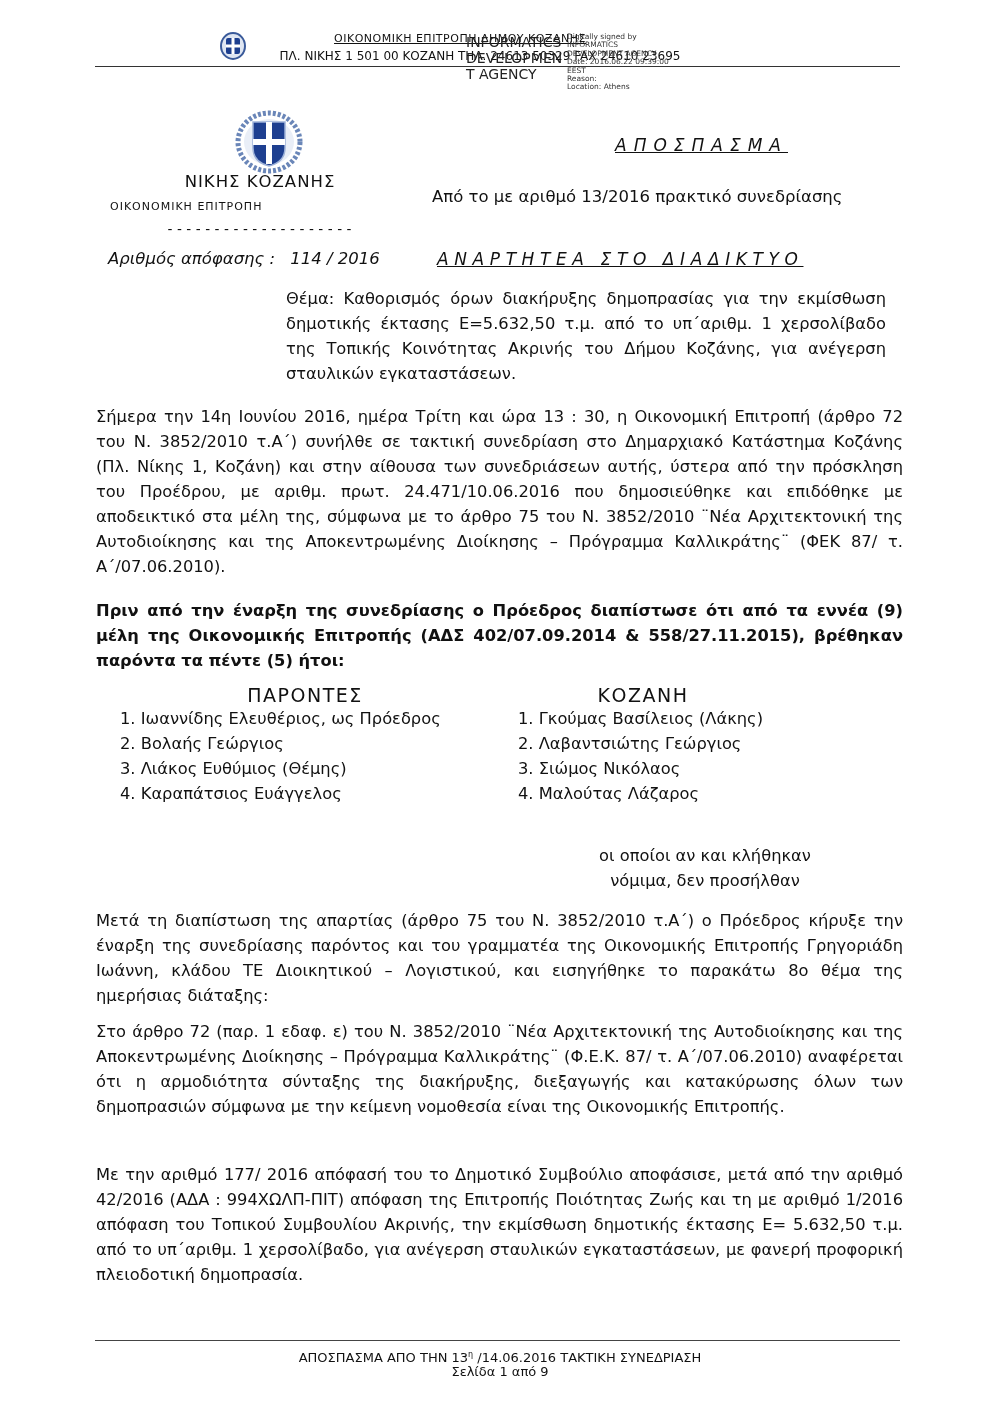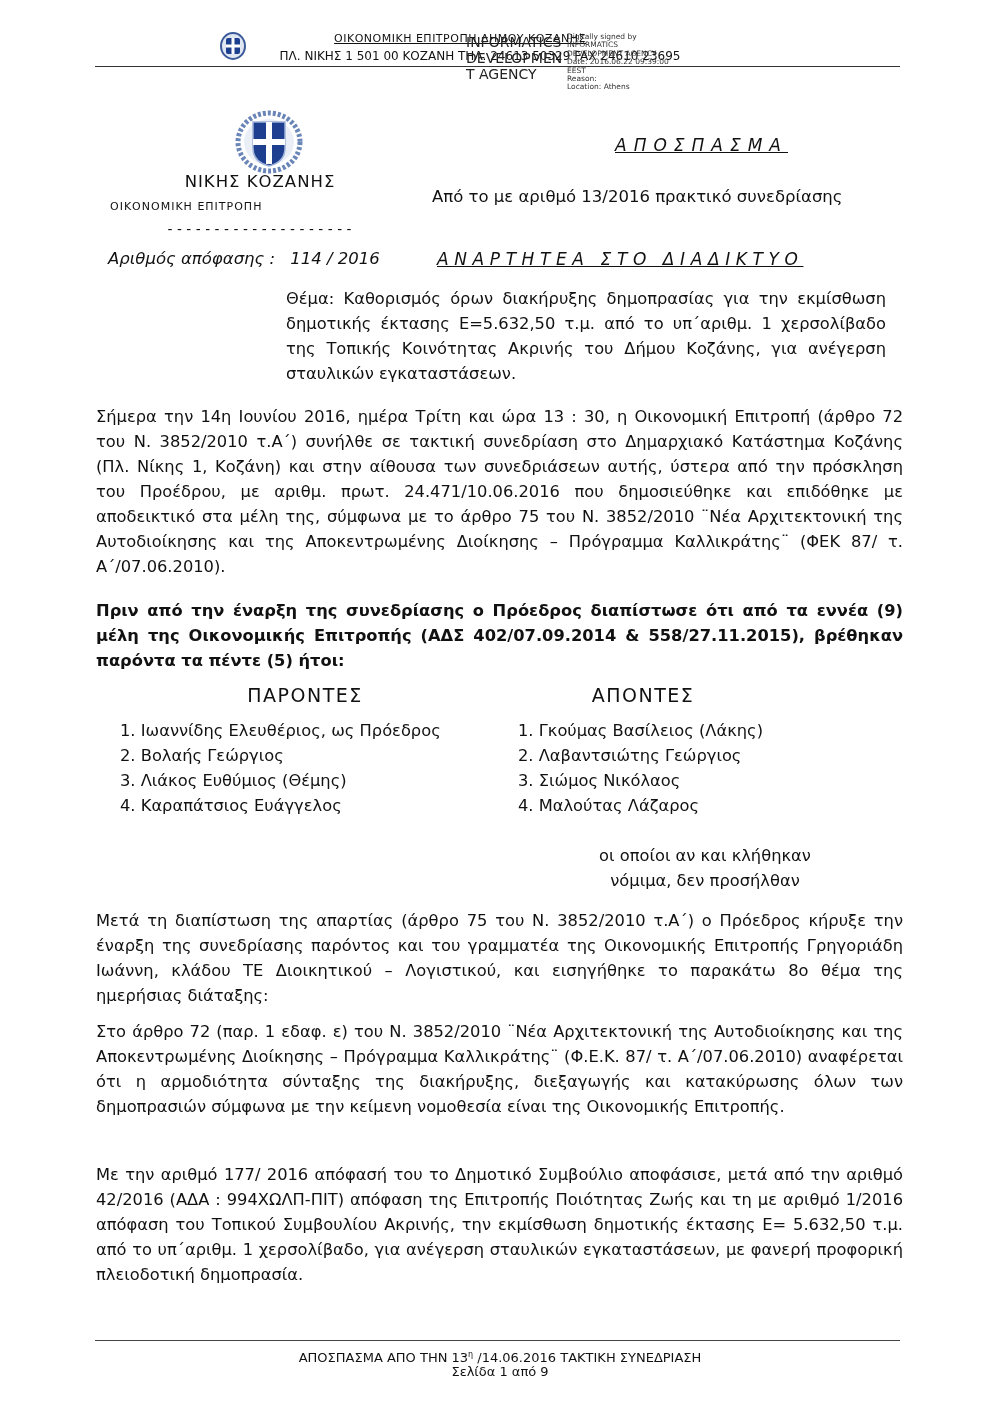--- a/index.html
+++ b/index.html
@@ -32,21 +32,21 @@
     .p2 { top: 598px; font-weight: bold; }
     .p3 { top: 908px; }
     .p4 { top: 1019px; }
     .p5 { top: 1162px; }
     
     .col-head { font-size: 19px; letter-spacing: 1.5px; line-height: 22px; text-align: center; }
     .present-col { left: 120px; top: 684px; width: 380px; }
     .present-col .col-head { width: 370px; }
     .absent-col { left: 518px; top: 684px; width: 320px; }
     .absent-col .col-head { width: 250px; }
-    .att-list { margin: 12px 0 0 0; padding: 0; list-style: none; font-size: 16.3px; line-height: 25px; }
+    .att-list { margin: 0 0 0 0; padding: 0; list-style: none; font-size: 16.3px; line-height: 25px; }
     .absent-note { left: 560px; top: 843px; width: 290px; text-align: center; font-size: 16.3px; line-height: 25px; }
     
     .ftr-rule { left: 95px; top: 1340px; width: 805px; height: 1px; background: #444; }
     .ftr1 { left: 200px; top: 1347px; width: 600px; text-align: center; font-size: 13px; line-height: 16px; }
     .ftr1 sup { font-size: 8px; }
     .ftr2 { left: 200px; top: 1364px; width: 600px; text-align: center; font-size: 13px; line-height: 16px; }
   </style>
 </head>
 <body>
 
@@ -102,21 +102,21 @@
 <div class="abs present-col">
   <div class="col-head">ΠΑΡΟΝΤΕΣ</div>
   <ul class="att-list">
     <li>1. Ιωαννίδης Ελευθέριος, ως Πρόεδρος</li>
     <li>2. Βολαής Γεώργιος</li>
     <li>3. Λιάκος Ευθύμιος (Θέμης)</li>
     <li>4. Καραπάτσιος Ευάγγελος</li>
   </ul>
 </div>
 <div class="abs absent-col">
-  <div class="col-head">ΑΠΟΝΤΕΣ</div>
+  <div class="col-head">ΚΟΖΑΝΗ</div>
   <ul class="att-list">
     <li>1. Γκούμας Βασίλειος (Λάκης)</li>
     <li>2. Λαβαντσιώτης Γεώργιος</li>
     <li>3. Σιώμος Νικόλαος</li>
     <li>4. Μαλούτας Λάζαρος</li>
   </ul>
 </div>
 <div class="abs absent-note">
   <div>οι οποίοι αν και κλήθηκαν</div>
   <div>νόμιμα, δεν προσήλθαν</div>

